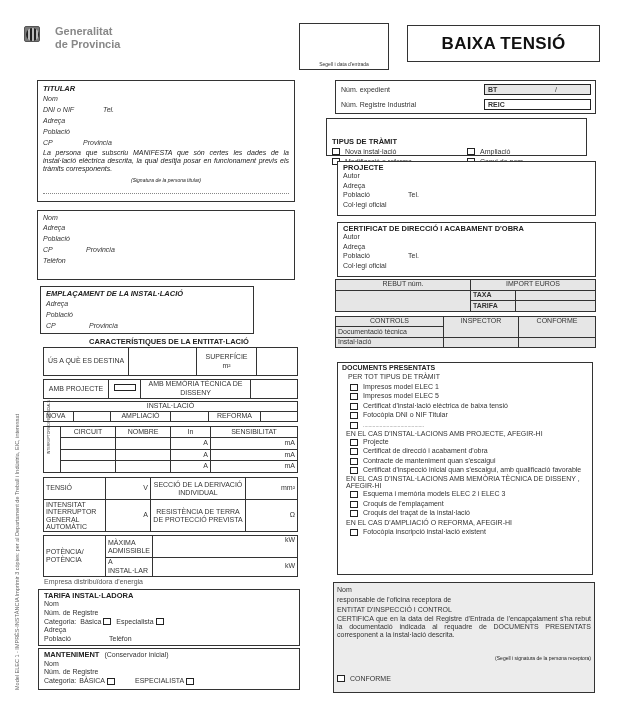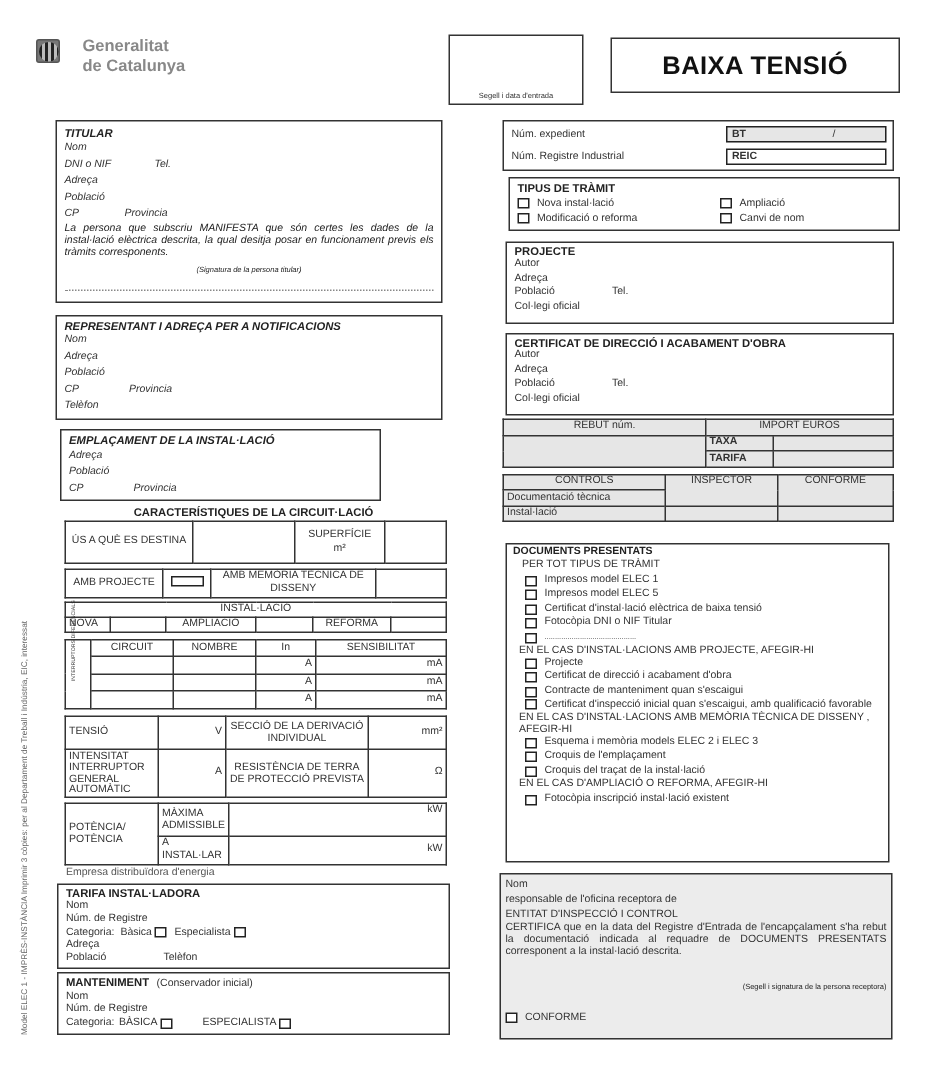--- a/index.html
+++ b/index.html
@@ -32,21 +32,21 @@
   .pad { padding: 3px 5px; font-style: italic; }
 </style>
 </head>
 <body>
 
 <div id="logo" class="abs">
     <div class="disc"></div>
   </div>
 <div id="org" class="abs">
   <div>Generalitat</div>
-  <div>de Catalunya</div>
+  <div>de Provincia</div>
 </div>
 <div id="stamp" class="box">
   <div class="lbl">Segell i data d'entrada</div>
 </div>
 <div id="title-box" class="box">
   <span>BAIXA TENSIÓ</span>
 </div>
 
 <div id="side" class="abs">Model ELEC 1 - IMPRÈS-INSTÀNCIA  Imprimir 3 còpies: per al Departament de Treball i Indústria, EIC, interessat</div>
 
@@ -68,21 +68,20 @@
   <div class="row">
       <span class="lbl" style="width:40px">CP</span>
       <span class="lbl">Provincia</span>
     </div>
   <div style="font-size:7px; text-align:justify; margin-top:1px; line-height:1.15;">La persona que subscriu MANIFESTA que són certes les dades de la instal·lació elèctrica descrita, la qual desitja posar en funcionament previs els tràmits corresponents.</div>
   <div class="c" style="font-size:5px; margin-top:3px;">(Signatura de la persona titular)</div>
   <div style="border-bottom:1px dotted #888; margin-top:10px;"></div>
 </div>
 
 <div class="box pad" style="left:37px; top:210px; width:258px; height:70px; padding-top:2px;">
-  <div class="sec-title">REPRESENTANT I ADREÇA PER A NOTIFICACIONS</div>
   <div class="row" style="height:10px">
       <span class="lbl">Nom</span>
     </div>
   <div class="row" style="height:11px">
       <span class="lbl">Adreça</span>
     </div>
   <div class="row" style="height:11px">
       <span class="lbl">Població</span>
     </div>
   <div class="row" style="height:11px">
@@ -101,21 +100,21 @@
     </div>
   <div class="row">
       <span class="lbl">Població</span>
     </div>
   <div class="row">
       <span class="lbl" style="width:43px">CP</span>
       <span class="lbl">Provincia</span>
     </div>
 </div>
 
-<div class="abs c sec-title" style="left:40px; top:337px; width:258px;">CARACTERÍSTIQUES DE LA CIRCUIT·LACIÓ</div>
+<div class="abs c sec-title" style="left:40px; top:337px; width:258px;">CARACTERÍSTIQUES DE LA ENTITAT·LACIÓ</div>
 
 <div class="abs" style="left:43px; top:347px; width:255px; height:29px;">
   <table>
       <tbody>
         <tr>
     <td class="c" style="width:85px">ÚS A QUÈ ES DESTINA</td>
     <td style="width:68px"></td>
     <td class="c" style="width:60px"><span>SUPERFÍCIE</span><br><span>m²</span></td>
     <td></td>
   </tr>
@@ -261,21 +260,21 @@
   <div class="abs" style="left:148px; top:3px; width:107px; height:11px; border:1.5px solid #222; background:#e6e6e6;">
     <span class="lbl" style="position:absolute; left:3px; top:1px; font-weight:bold;">BT</span>
     <span class="lbl" style="position:absolute; left:70px; top:1px;">/</span>
   </div>
   <div class="abs lbl" style="left:5px; top:20px;">Núm. Registre Industrial</div>
   <div class="abs" style="left:148px; top:18px; width:107px; height:11px; border:1.5px solid #222;">
     <span class="lbl" style="position:absolute; left:3px; top:1px; font-weight:bold;">REIC</span>
   </div>
 </div>
 
-<div class="box" style="left:339px; top:118px; width:261px; height:36px; padding:2px 5px;">
+<div class="box" style="left:326px; top:118px; width:261px; height:36px; padding:18px 5px;">
   <div class="sec-title">TIPUS DE TRÀMIT</div>
   <div style="display:grid; grid-template-columns: 135px 1fr; row-gap:1px; margin-top:1px;">
     <div class="row" style="height:9px">
         <span class="cb"></span>
         <span class="lbl">Nova instal·lació</span>
       </div>
     <div class="row" style="height:9px">
         <span class="cb"></span>
         <span class="lbl">Ampliació</span>
       </div>

